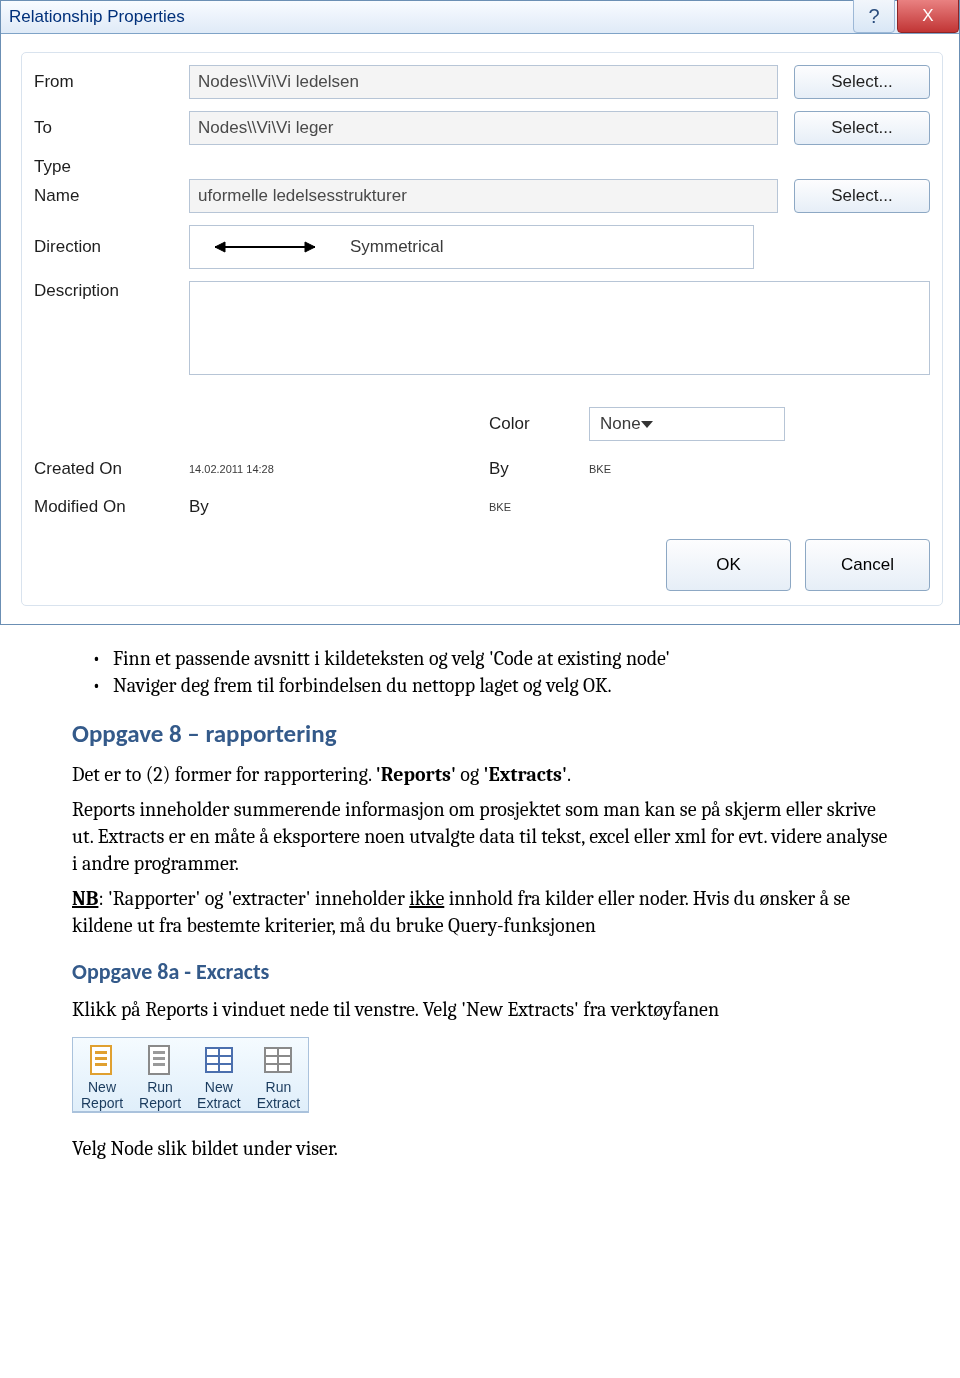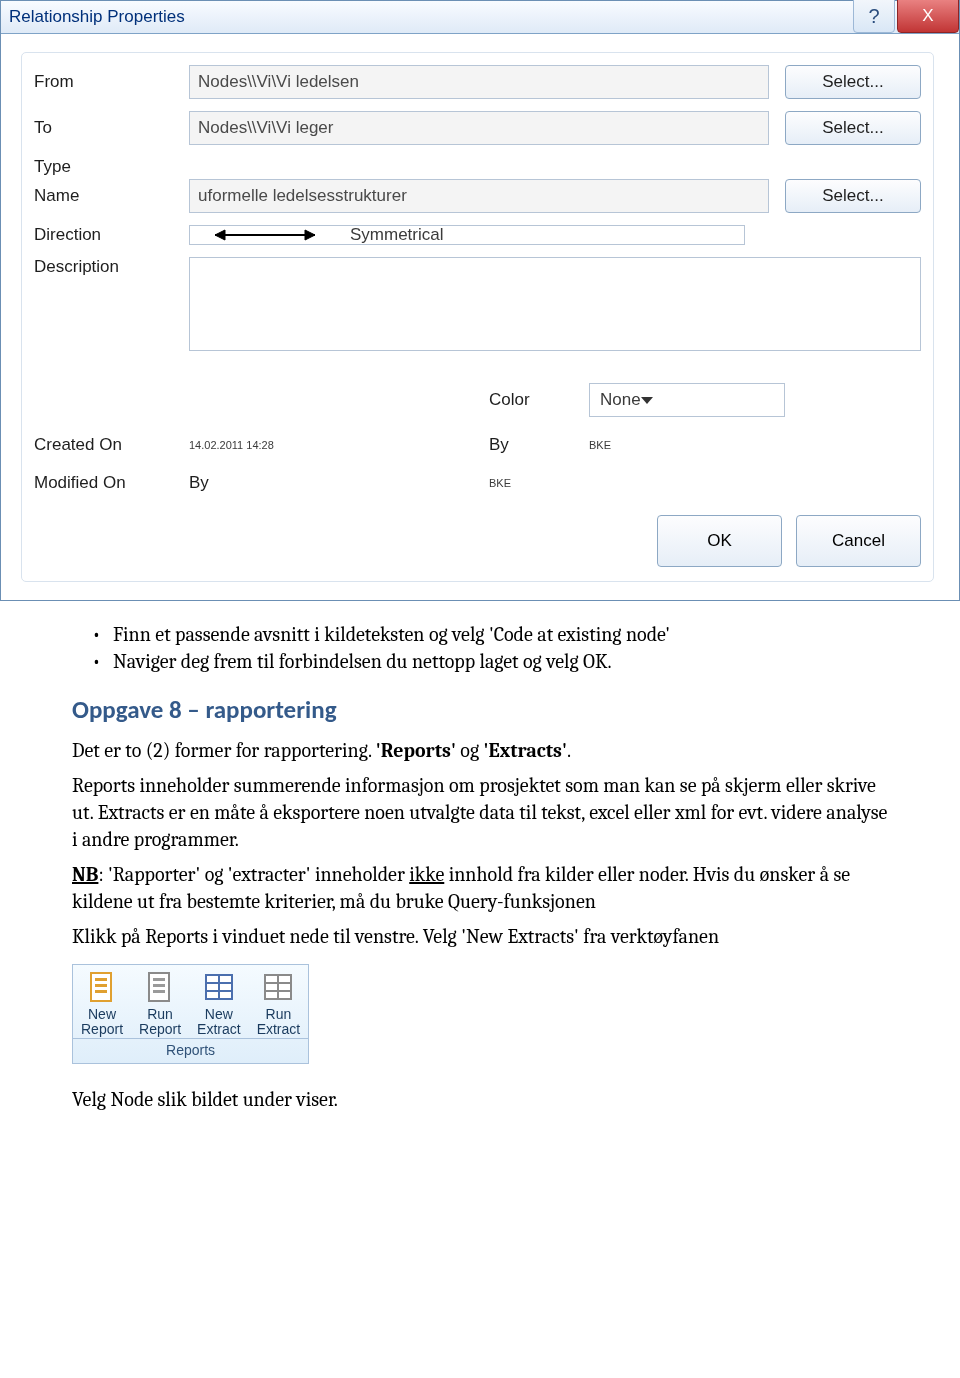--- a/index.html
+++ b/index.html
@@ -49,21 +49,21 @@
     background: linear-gradient(#e98181, #c13535);
     border: 1px solid #8e2424;
     color: #fff;
   }
   .tb-help {
     color: #2a4d7e;
     font-size: 20px;
     font-weight: normal;
   }
   .dialog-body {
-    padding: 18px 25px 18px 20px;
+    padding: 18px 16px 18px 20px;
     background: #fff;
   }
   .inner-border {
     border: 1px solid #d9e3ee;
     border-radius: 5px;
     padding: 12px 12px 14px 12px;
   }
   .form-row {
     display: flex;
     align-items: center;
@@ -98,21 +98,21 @@
     font-size: 17px;
     color: #1f1f1f;
     font-family: inherit;
   }
   .spacer-select {
     width: 176px;
     flex: 0 0 176px;
   }
   .direction-box {
     flex: 1;
-    height: 20px;
+    height: 44px;
     border: 1px solid #b7c5d6;
     display: flex;
     align-items: center;
     box-sizing: border-box;
   }
   .arrow-cell {
     width: 150px;
     display: flex;
     align-items: center;
     justify-content: center;
@@ -352,20 +352,21 @@
   <p class="para">
     <span>Det er to (2) former for rapportering. </span><span class="bold">'Reports'</span><span> og </span><span class="bold">'Extracts'</span><span>.</span>
   </p>
 
   <p class="para">Reports inneholder summerende informasjon om prosjektet som man kan se på skjerm eller skrive ut. Extracts er en måte å eksportere  noen utvalgte data til tekst, excel eller xml for evt. videre analyse i andre programmer.</p>
 
   <p class="para">
     <span class="bold underline">NB</span><span>: 'Rapporter' og 'extracter' inneholder </span><span class="underline">ikke</span><span> innhold fra kilder eller noder. Hvis du ønsker å se kildene ut fra bestemte kriterier, må du bruke Query-funksjonen</span>
   </p>
 
+  <h3 class="task">Oppgave 8a - Excracts</h3>
 
   <p class="para">Klikk på Reports i vinduet nede til venstre. Velg 'New Extracts' fra verktøyfanen</p>
 
   
   <div class="ribbon-wrap">
     <div class="ribbon-items">
 
       <div class="r-item">
         <span class="r-icon">
           <svg viewBox="0 0 36 36">
@@ -407,18 +408,17 @@
           <svg viewBox="0 0 36 36">
               <rect x="5" y="6" width="26" height="24" fill="#fff" stroke="#8a8a8a" stroke-width="2"></rect>
               <line x1="5" y1="14" x2="31" y2="14" stroke="#8a8a8a" stroke-width="2"></line>
               <line x1="5" y1="22" x2="31" y2="22" stroke="#8a8a8a" stroke-width="2"></line>
               <line x1="18" y1="6" x2="18" y2="30" stroke="#8a8a8a" stroke-width="2"></line>
             </svg>
         </span>
         <div class="r-label"><span>Run</span><br><span>Extract</span></div>
       </div>
     </div>
-    <div class="ribbon-footer">Reports</div>
   </div>
 
   <p class="para">Velg Node slik bildet under viser.</p>
 
 </div>
 
 </body></html>

